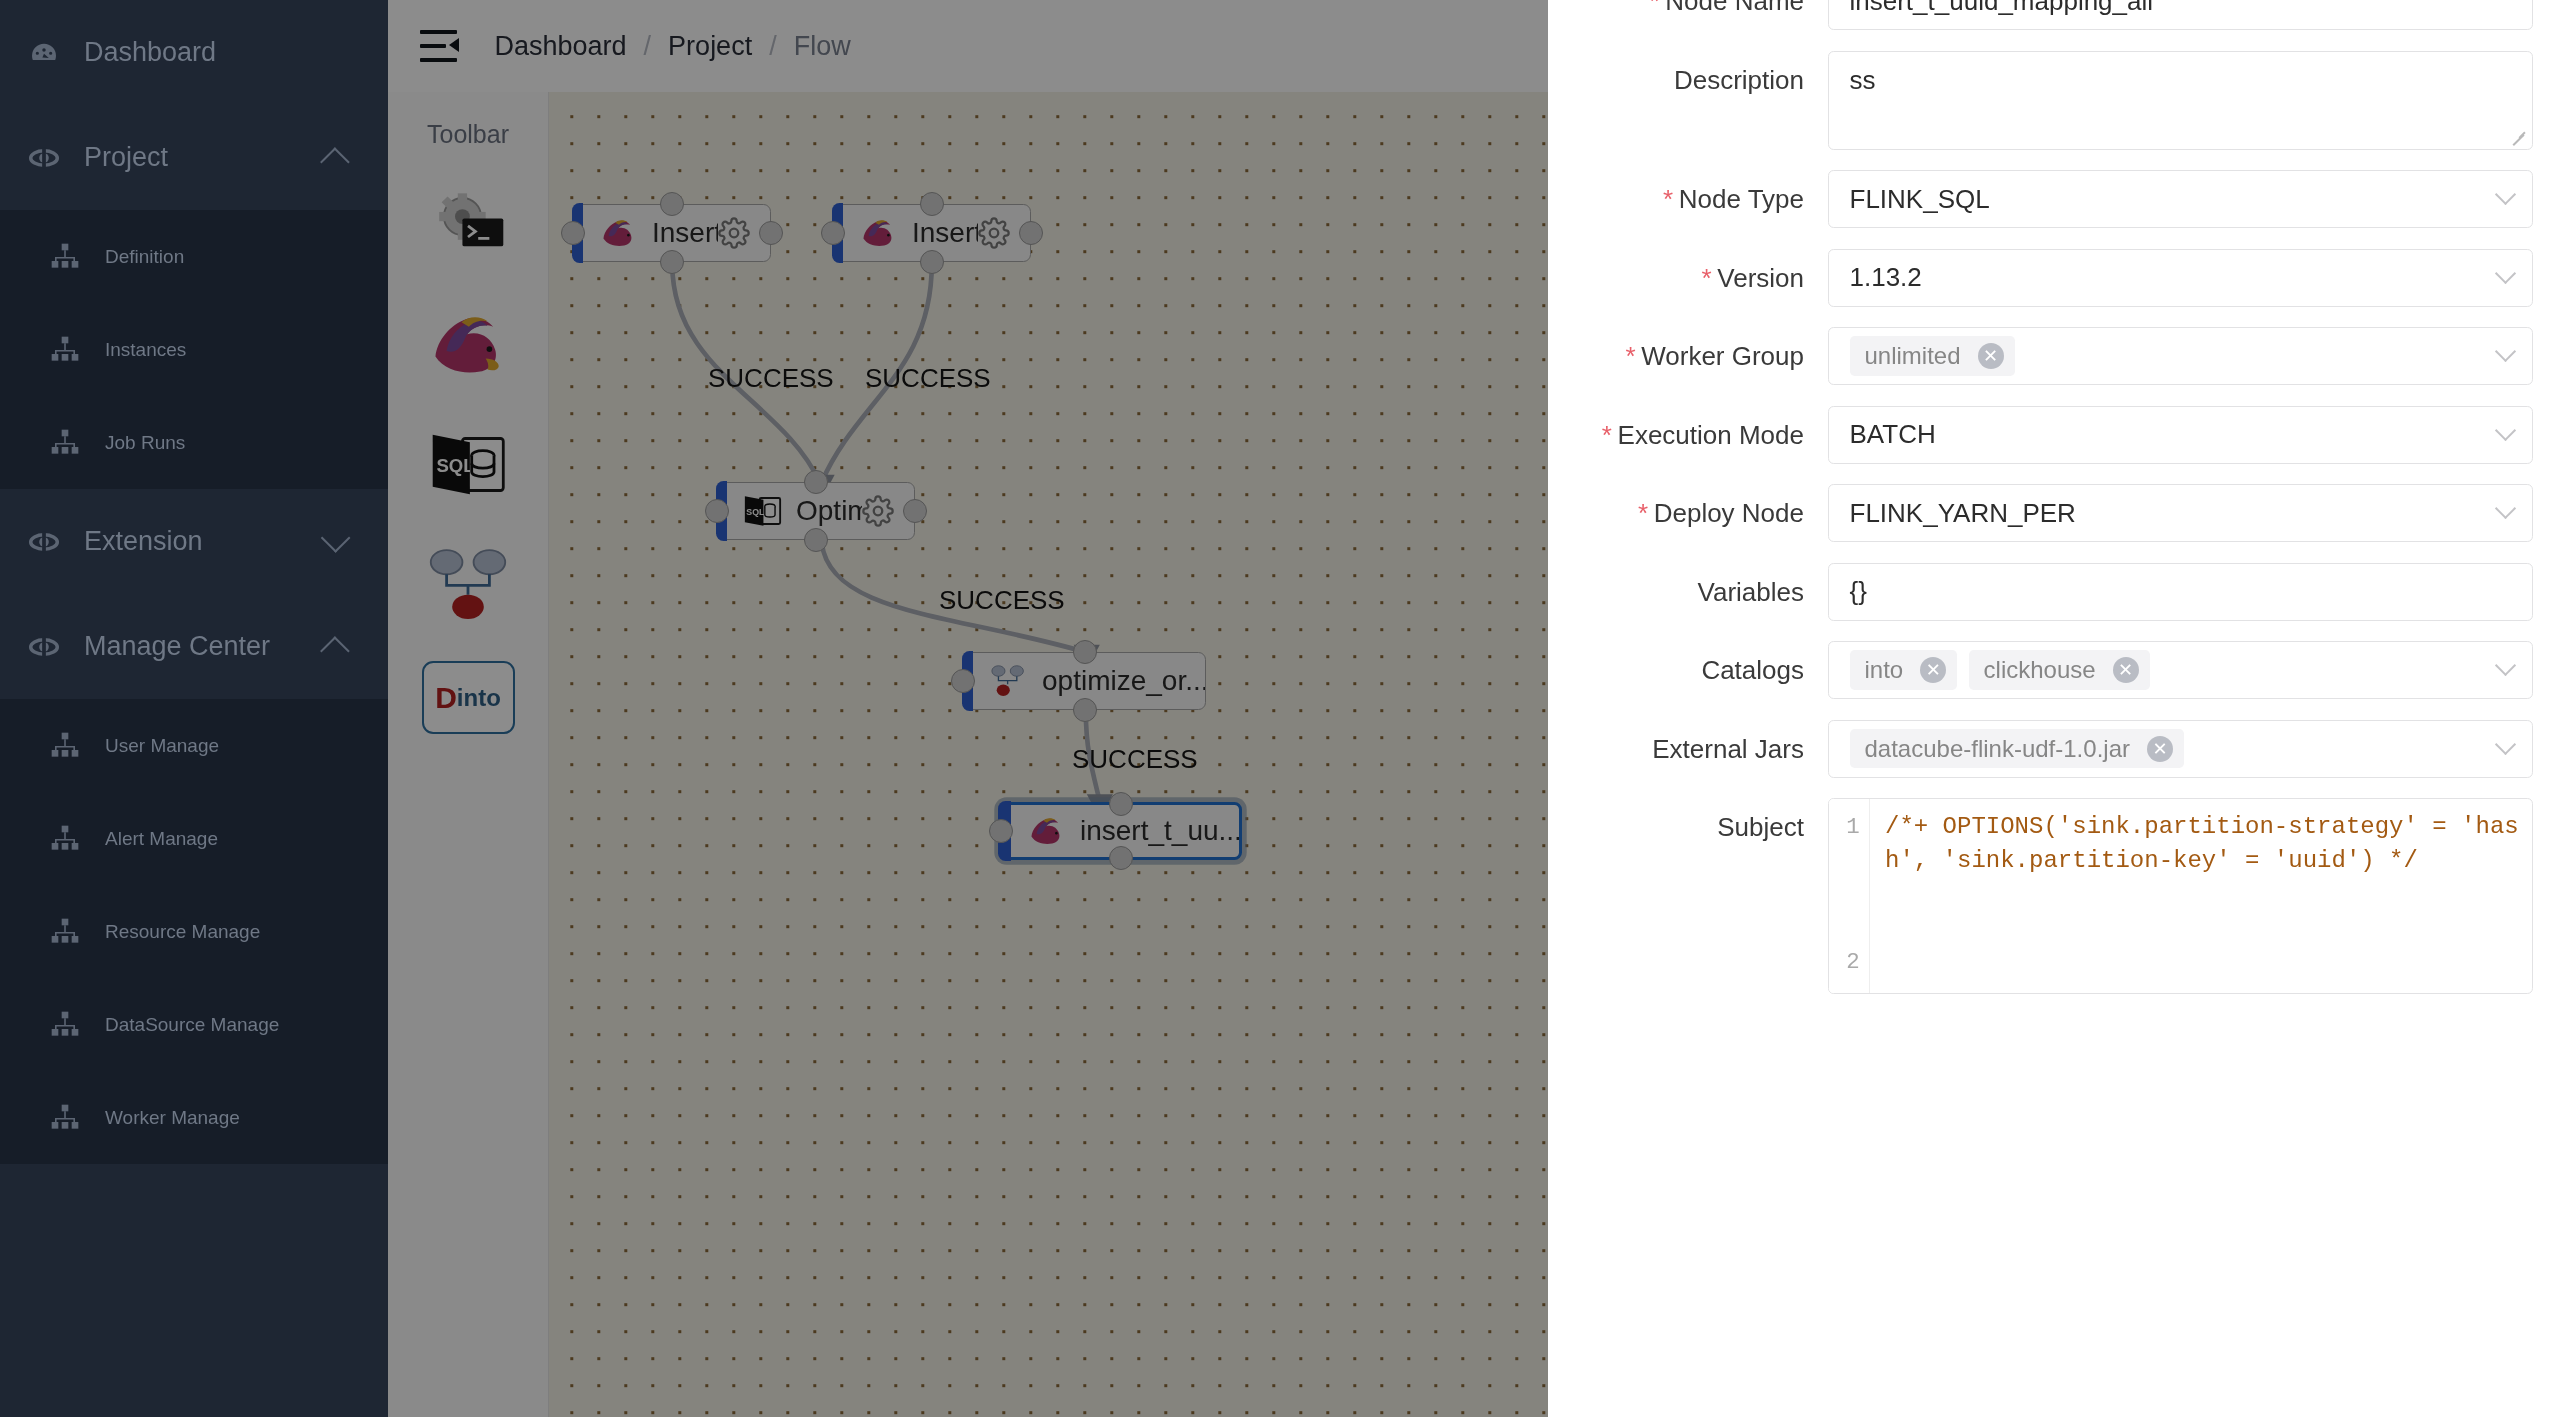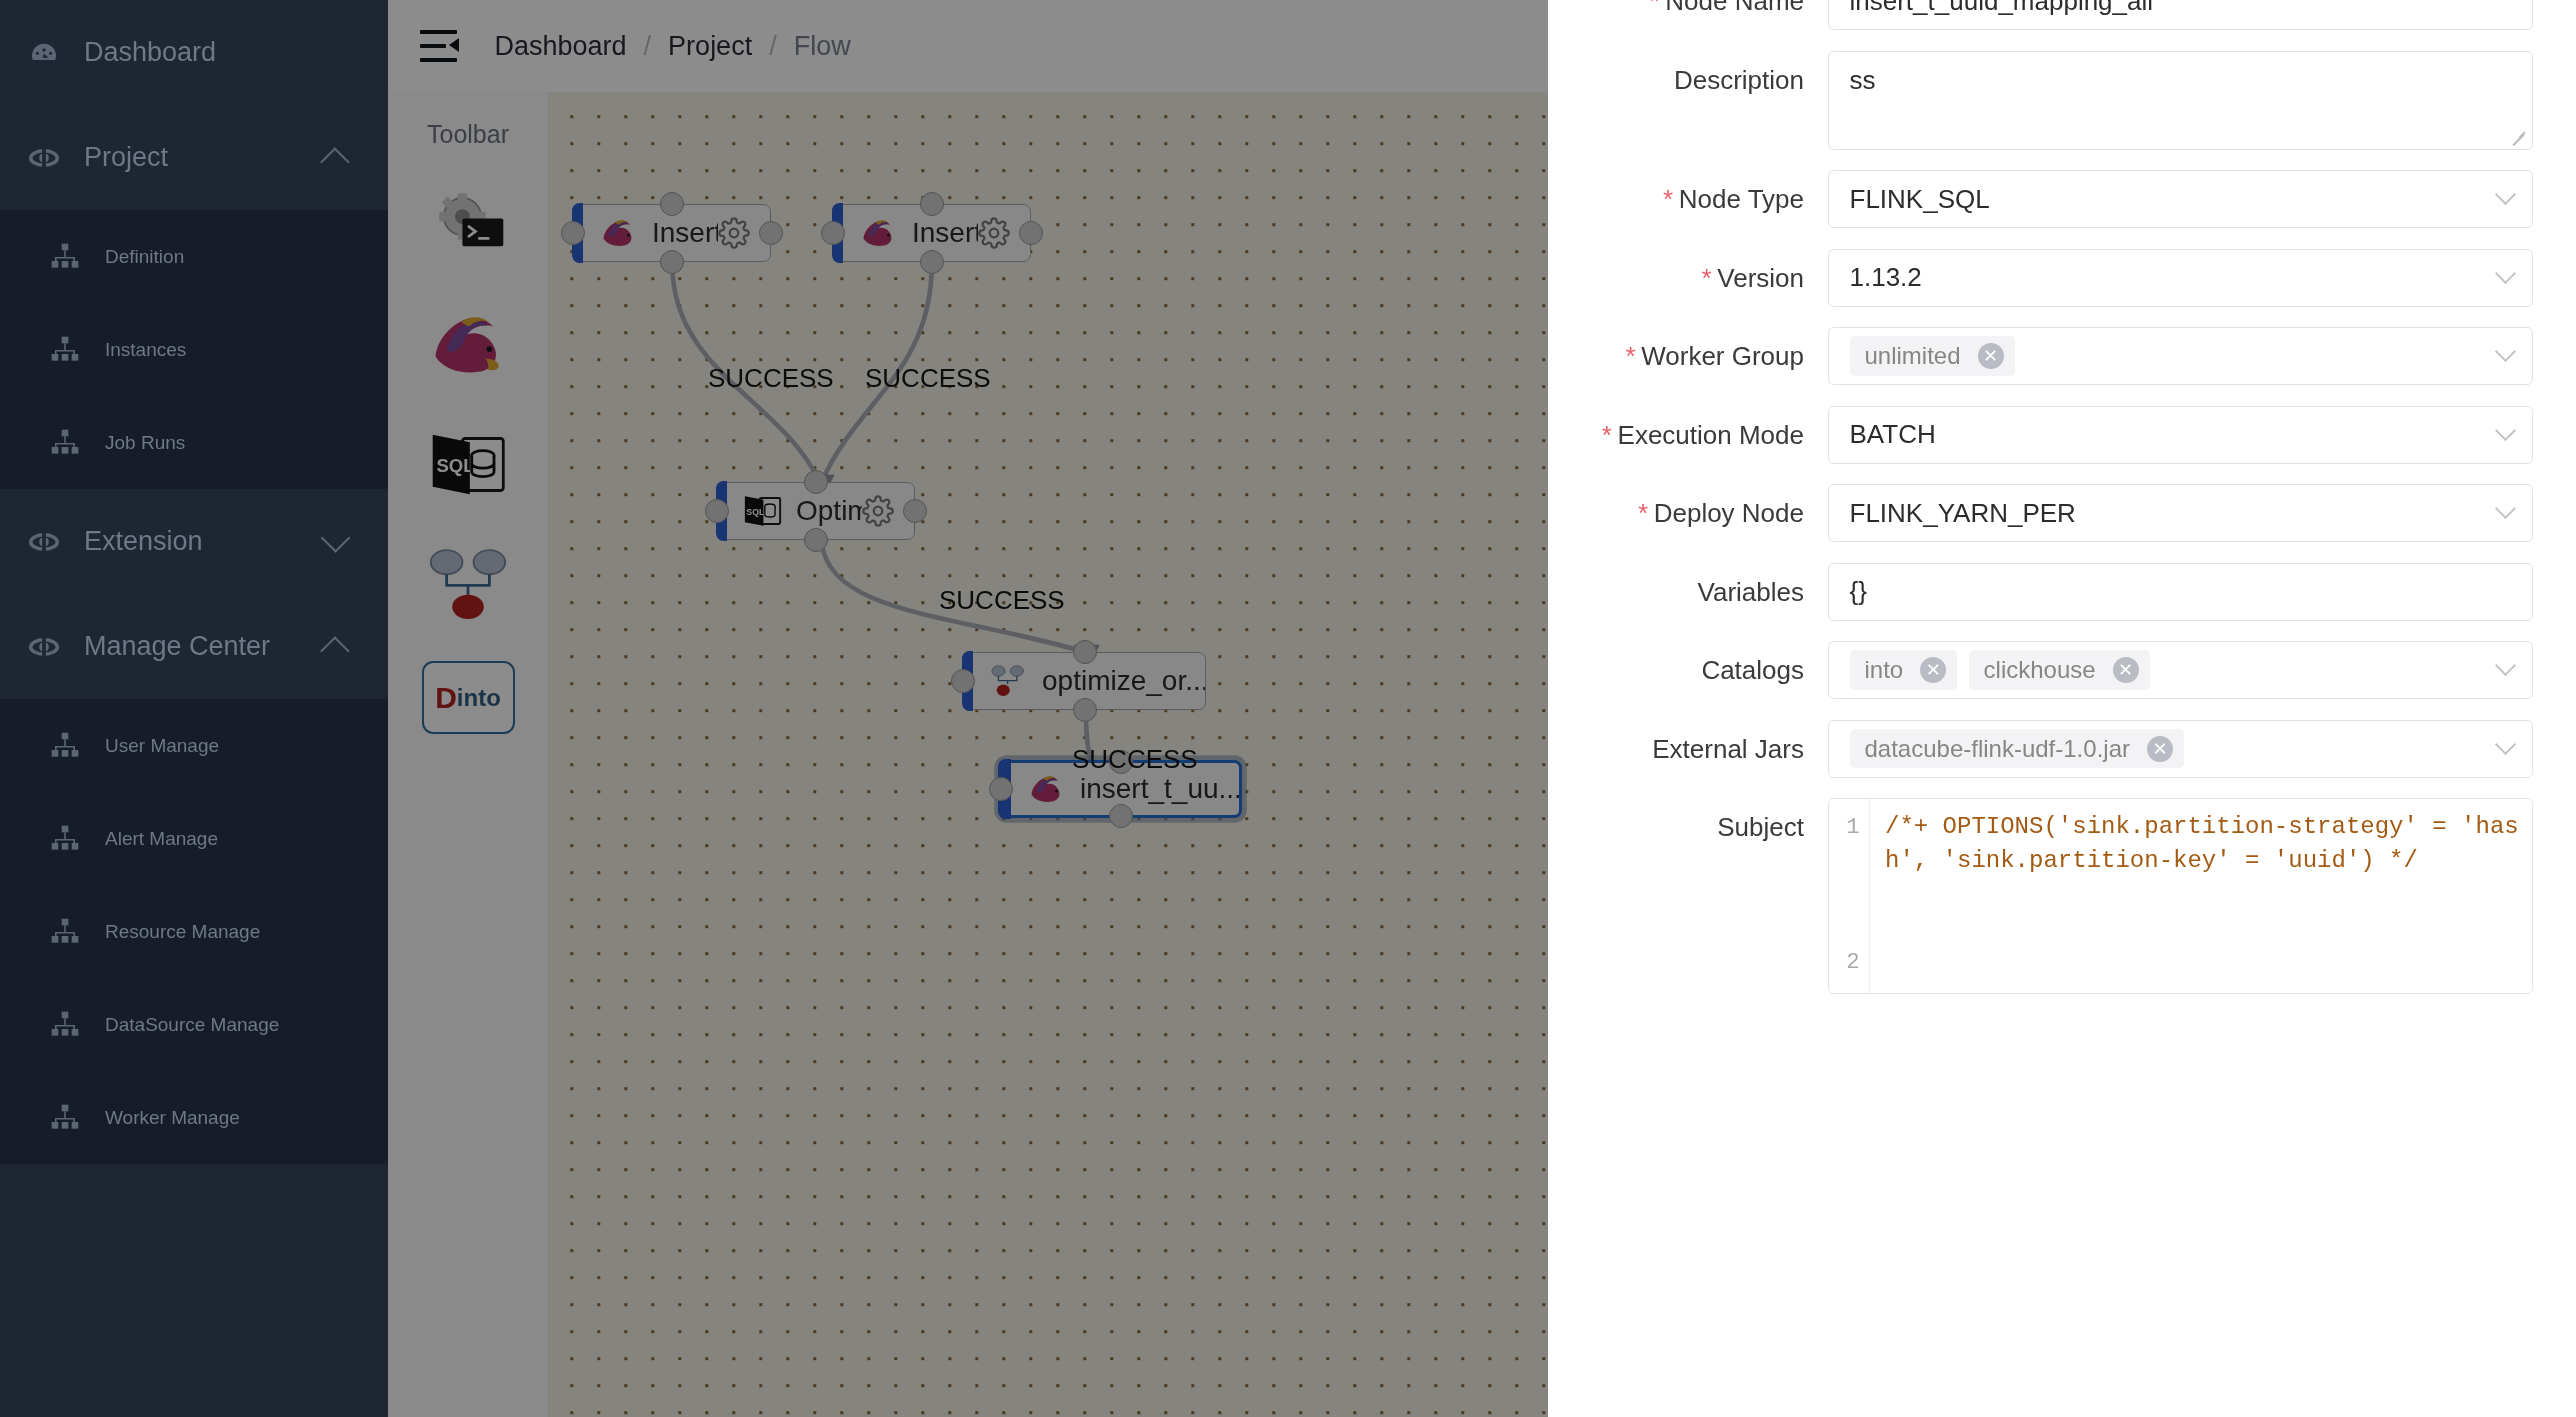--- a/index.html
+++ b/index.html
@@ -558,21 +558,21 @@
             <svg width="39" height="35" viewBox="0 0 86 80">
                 <ellipse cx="20" cy="16" rx="15" ry="12" fill="#b7c1d4" stroke="#7d8aa0" stroke-width="2"></ellipse>
                 <ellipse cx="62" cy="16" rx="15" ry="12" fill="#b7c1d4" stroke="#7d8aa0" stroke-width="2"></ellipse>
                 <path d="M20 28 v10 H62 v-10 M41 38 v8" stroke="#3f6b96" stroke-width="3" fill="none"></path>
                 <ellipse cx="31" cy="60" rx="15" ry="13" fill="#b52222"></ellipse>
               </svg>
           </span>
           <span class="ntext">optimize_or...</span>
         </div>
 
-        <div class="node selected" style="left:450px; top:668px; width:243px;">
+        <div class="node selected" style="left:450px; top:710px; width:243px;">
           <span class="lbar"></span>
           <span class="port l"></span>
           <span class="port t"></span>
           <span class="port b"></span>
           <span class="nicon">
             <svg width="37" height="32" viewBox="0 0 86 74">
                 <path d="M8 50 C10 32 24 16 40 10 C52 6 64 10 70 18 C60 14 48 18 42 26 C56 22 68 30 72 42 C76 54 68 64 56 66 C40 69 18 66 8 50Z" fill="#b5356a"></path>
                 <path d="M20 44 C22 30 32 18 44 13 C52 10 60 12 64 17 C54 15 44 21 40 30 C36 40 30 47 20 44Z" fill="#7e4c9e"></path>
                 <path d="M36 13 C44 6 56 6 64 12 C56 10 48 13 44 18 Z" fill="#e0a92e"></path>
                 <circle cx="66" cy="42" r="3" fill="#1b1b1b"></circle>

